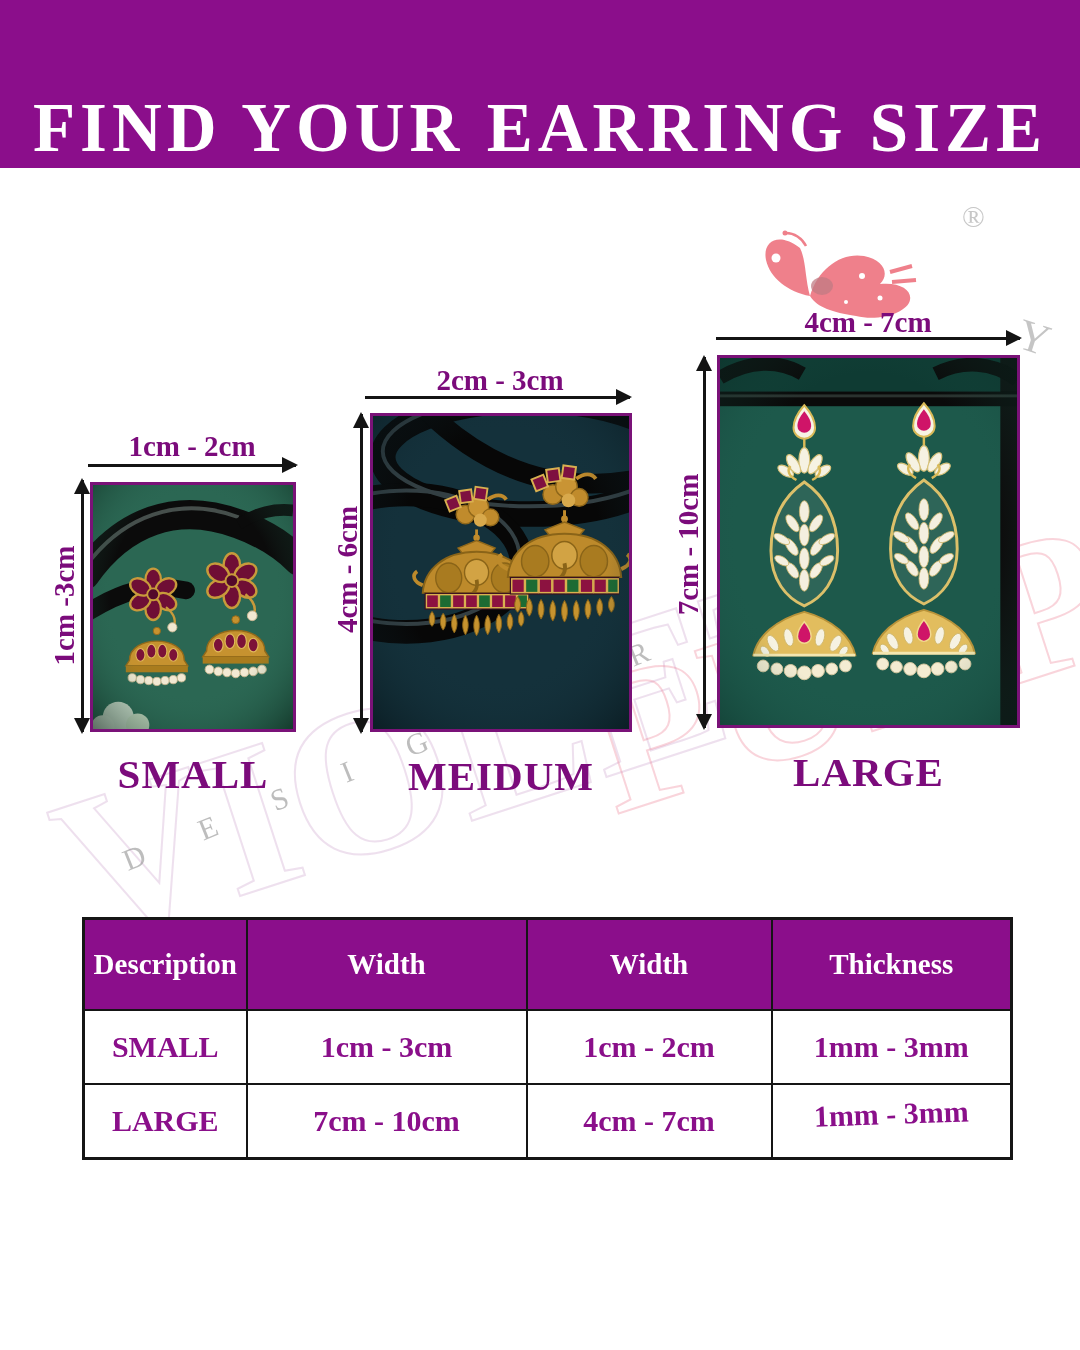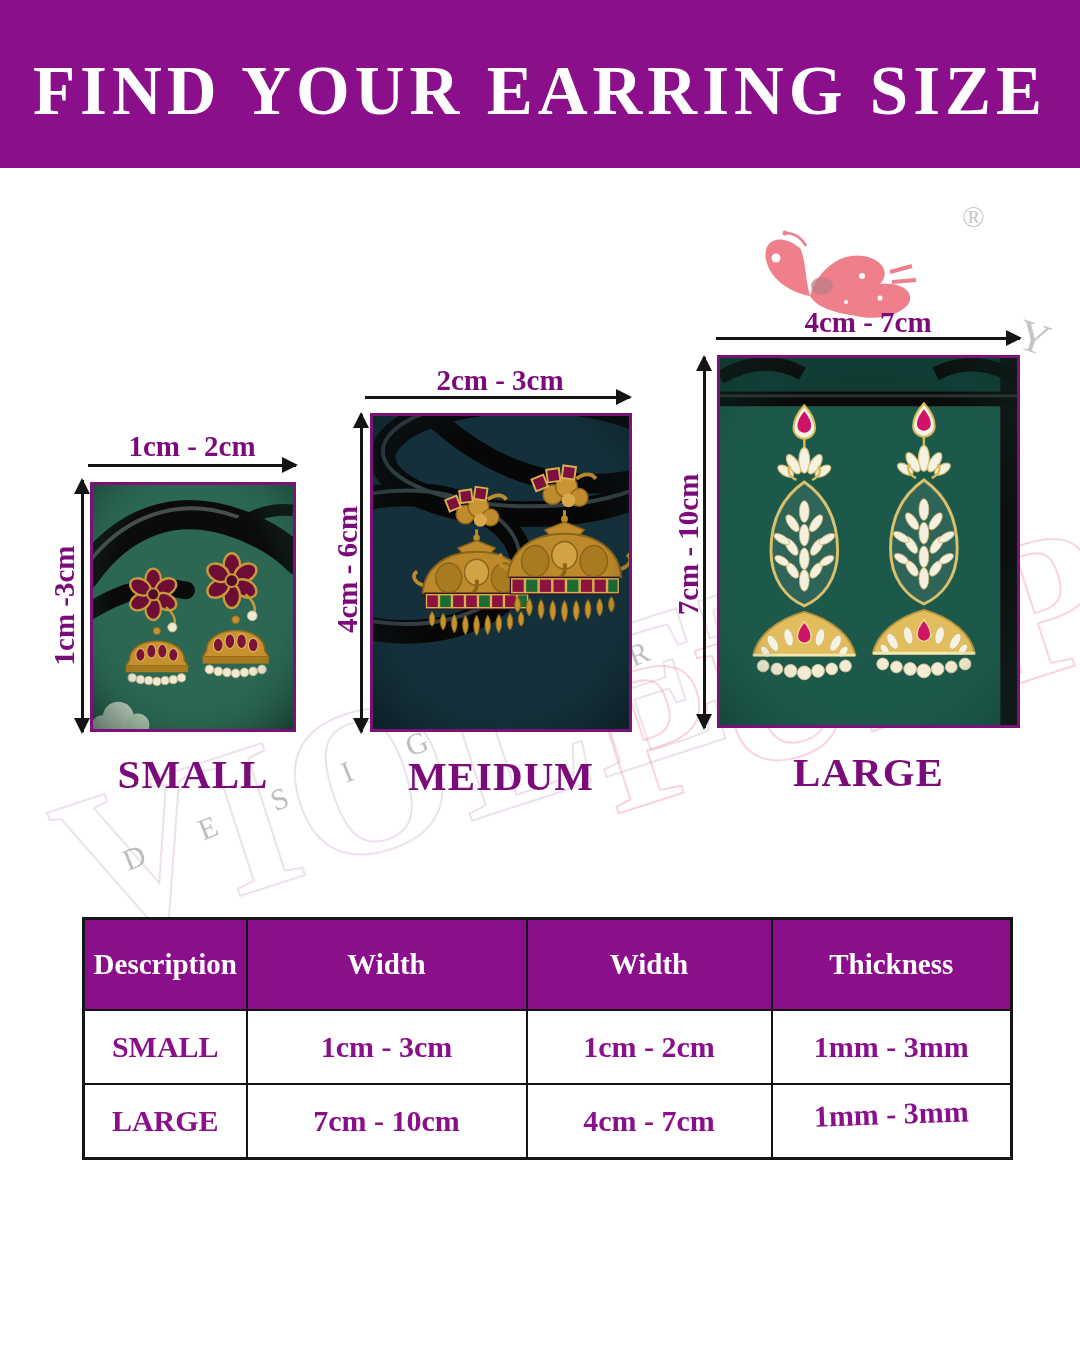--- a/index.html
+++ b/index.html
@@ -3,21 +3,21 @@
 <meta charset="utf-8">
 <style>
   html,body{margin:0;padding:0;background:#ffffff;}
   #canvas{
     position:relative;width:1080px;height:1350px;background:#ffffff;overflow:hidden;
     font-family:"Liberation Serif","DejaVu Serif",serif;
   }
   
   .banner{
     position:absolute;left:0;top:0;width:1080px;height:168px;background:#8b0e8b;
-    display:flex;align-items:center;justify-content:center;z-index:3;
+    display:flex;align-items:flex-end;justify-content:center;z-index:3;
   }
   .banner h1{
     margin:14px 0 0 0;color:#ffffff;font-size:69px;font-weight:bold;letter-spacing:5px;white-space:nowrap;
   }
   
   .wm{position:absolute;pointer-events:none;z-index:1;}
   .wm-word{
     transform-origin:left top;font-weight:bold;color:transparent;white-space:nowrap;
   }
   .wm-left{left:28px;top:762px;font-size:212px;transform:rotate(-18deg);

